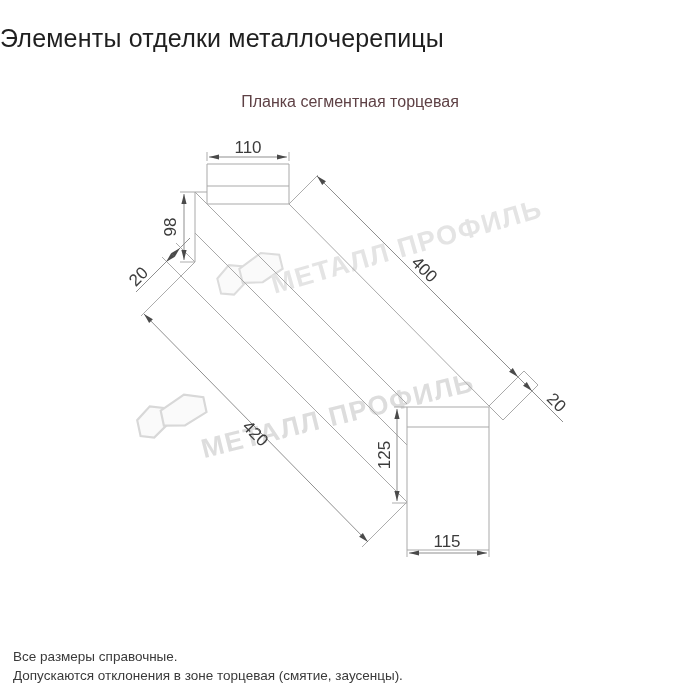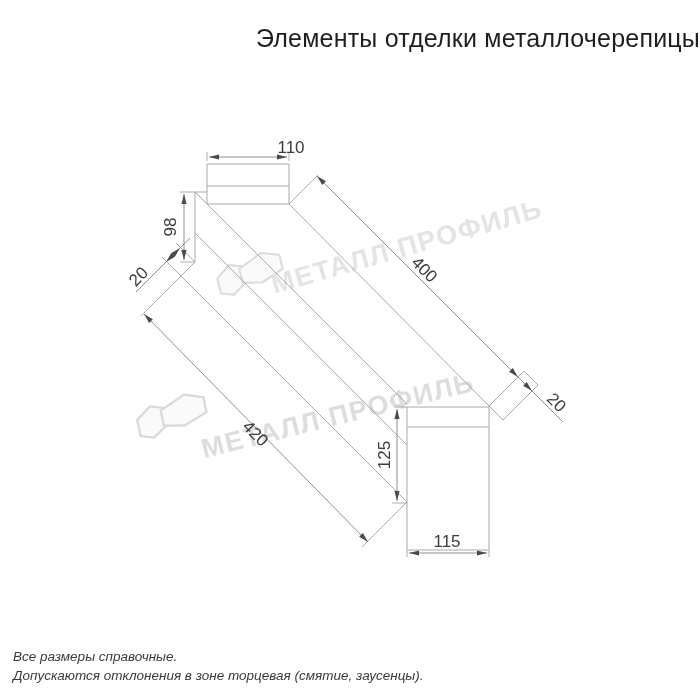--- a/index.html
+++ b/index.html
@@ -1,26 +1,26 @@
 <!DOCTYPE html>
 <html><head>
 <meta charset="utf-8">
 <style>
   html,body{margin:0;padding:0;background:#ffffff;}
   #page{position:relative;width:700px;height:700px;background:#ffffff;overflow:hidden;
         font-family:"Liberation Sans", sans-serif;}
-  .title{position:absolute;left:0;top:24px;width:700px;text-align:right;
+  .title{position:absolute;left:0;top:24px;width:700px;text-align:left;
          font-size:25px;color:#1f1f1f;letter-spacing:0.2px;}
   .subtitle{position:absolute;left:0;top:92px;width:700px;text-align:center;
             font-size:16px;line-height:20px;color:#5e4145;}
   .dim-label{position:absolute;font-size:17px;color:#3c3c3c;white-space:nowrap;}
   .wm-text{position:absolute;font-size:27px;font-weight:bold;color:#e2e2e2;
            letter-spacing:1.5px;white-space:nowrap;}
   .wm-logo{position:absolute;}
-  .footer{position:absolute;left:13px;font-size:13.5px;color:#3a3a3a;white-space:nowrap;font-style:italic;}
+  .footer{position:absolute;left:13px;font-size:13.5px;color:#3a3a3a;white-space:nowrap;}
   svg{position:absolute;left:0;top:0;}
   .obj{stroke:#a9a9a9;stroke-width:1;fill:none;}
   .ext{stroke:#adadad;stroke-width:1;fill:none;}
   .dim{stroke:#8f8f8f;stroke-width:1;fill:none;}
 </style>
 </head>
 <body>
 
 <div id="page">
 
@@ -39,20 +39,21 @@
       <g stroke="#d8d8d8" stroke-width="2" fill="#fafafa">
         <polygon points="3,32 3,17 17,7 29,11 29,27 15,36"></polygon>
         <polygon points="26,13 50,3 67,9 67,23 45,31 26,27"></polygon>
       </g>
     </svg>
   </div>
   <div class="wm-text" style="left:338px;top:416px;transform:translate(-50%,-50%) rotate(-14deg);color:#dddddd;">МЕТАЛЛ ПРОФИЛЬ</div>
 
   <div class="title">Элементы отделки металлочерепицы</div>
   <div class="subtitle">
+    <div>Планка сегментная торцевая</div>
   </div>
 
   <svg width="700" height="700" viewBox="0 0 700 700">
     <defs>
       <marker id="arrE" markerWidth="11" markerHeight="8" refX="10" refY="3" orient="auto" markerUnits="userSpaceOnUse">
         <path d="M10,3 L0,0.4 L0,5.6 Z" fill="#4a4a4a"></path>
       </marker>
       <marker id="arrS" markerWidth="11" markerHeight="8" refX="10" refY="3" orient="auto-start-reverse" markerUnits="userSpaceOnUse">
         <path d="M10,3 L0,0.4 L0,5.6 Z" fill="#4a4a4a"></path>
       </marker>
@@ -112,21 +113,21 @@
       <path class="dim" d="M180,248 L166,262" marker-start="url(#arrS)" marker-end="url(#arrE)"></path>
       <path class="dim" d="M317,176 L563,422"></path>
       <path class="dim" d="M317,176 L518,377" marker-start="url(#arrS)" marker-end="url(#arrE)"></path>
       <path class="dim" d="M518,377 L532,391" marker-end="url(#arrE)"></path>
       <path class="dim" d="M144,314 L368,542" marker-start="url(#arrS)" marker-end="url(#arrE)"></path>
       <path class="dim" d="M397,409 V501" marker-start="url(#arrS)" marker-end="url(#arrE)"></path>
       <path class="dim" d="M409,553 H487" marker-start="url(#arrS)" marker-end="url(#arrE)"></path>
     </g>
   </svg>
 
-  <div class="dim-label" style="left:248px;top:148px;transform:translate(-50%,-50%);margin-left:43px;">110</div>
+  <div class="dim-label" style="left:248px;top:148px;transform:translate(-50%,-50%);">110</div>
   <div class="dim-label" style="left:171px;top:227px;transform:translate(-50%,-50%) rotate(-90deg);">98</div>
   <div class="dim-label" style="left:139px;top:277px;transform:translate(-50%,-50%) rotate(-45deg);">20</div>
   <div class="dim-label" style="left:424px;top:270px;transform:translate(-50%,-50%) rotate(45deg);">400</div>
   <div class="dim-label" style="left:556px;top:403px;transform:translate(-50%,-50%) rotate(45deg);">20</div>
   <div class="dim-label" style="left:255px;top:434px;transform:translate(-50%,-50%) rotate(45deg);">420</div>
   <div class="dim-label" style="left:385px;top:455px;transform:translate(-50%,-50%) rotate(-90deg);">125</div>
   <div class="dim-label" style="left:447px;top:542px;transform:translate(-50%,-50%);">115</div>
 
   <div class="footer" style="top:649px;">Все размеры справочные.</div>
   <div class="footer" style="top:668px;">Допускаются отклонения в зоне торцевая (смятие, заусенцы).</div>

